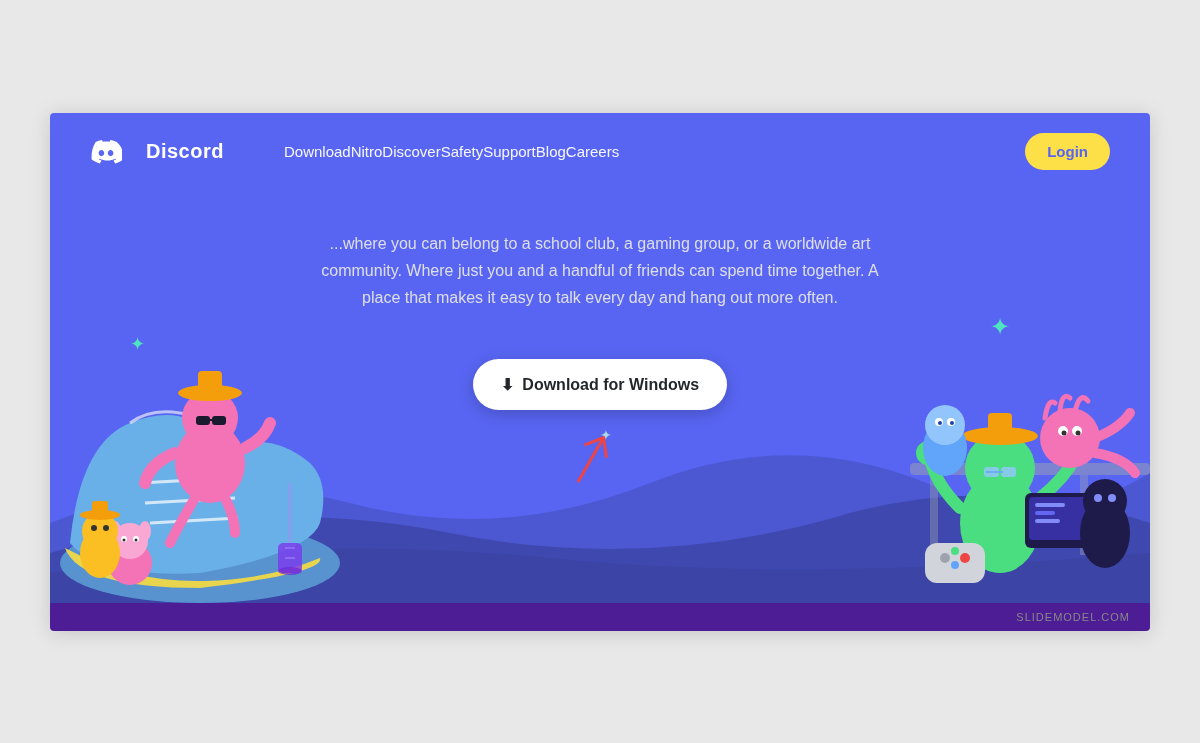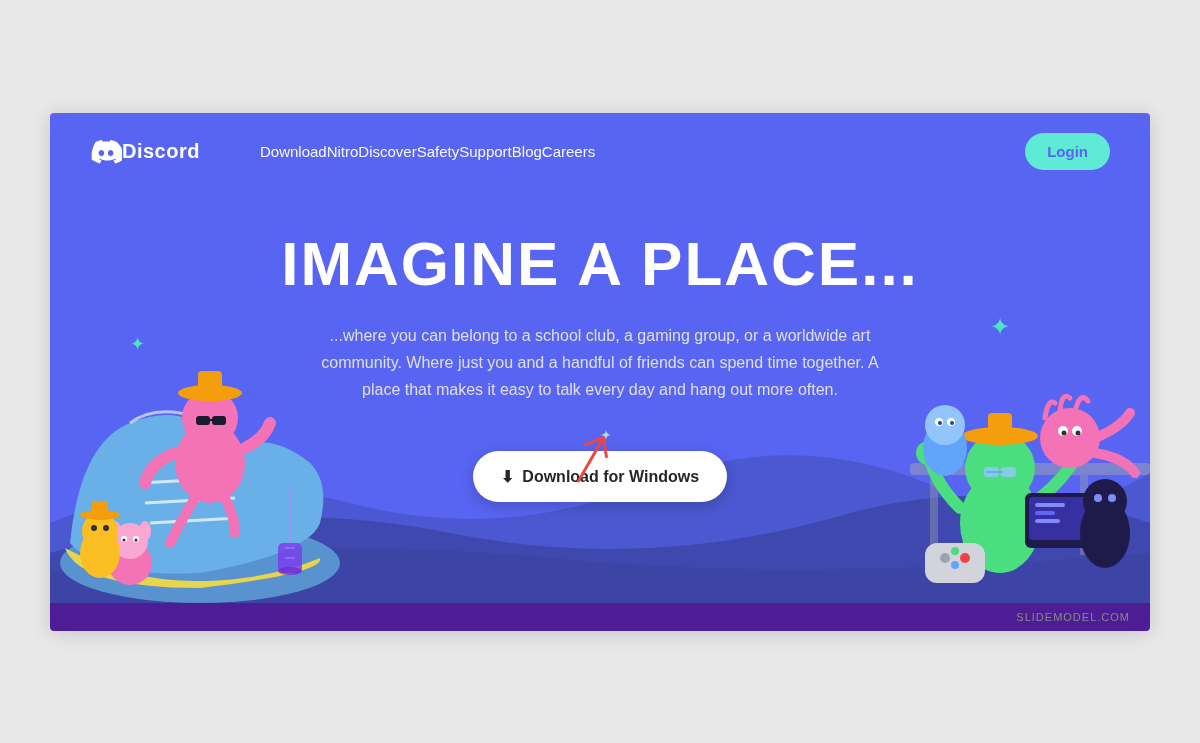--- a/index.html
+++ b/index.html
@@ -41,21 +41,21 @@
       display: flex;
       align-items: center;
       padding: 20px 40px;
       position: relative;
       z-index: 10;
     }
 
     .logo-area {
       display: flex;
       align-items: center;
-      gap: 0;
+      gap: 24px;
       margin-right: 60px;
     }
 
     .logo-icon {
       width: 32px;
       height: 32px;
     }
 
     .logo-text {
       color: white;
@@ -72,21 +72,21 @@
     .nav-link {
       color: white;
       text-decoration: none;
       font-size: 15px;
       font-weight: 500;
       opacity: 0.95;
       cursor: pointer;
     }
 
     .login-btn {
-      background: #5eead4;
+      background: #fde047;
       color: #5865f2;
       border: none;
       border-radius: 25px;
       padding: 10px 22px;
       font-size: 15px;
       font-weight: 600;
       cursor: pointer;
       margin-left: auto;
     }
 
@@ -363,21 +363,20 @@
         <a class="nav-link">Safety</a>
         <a class="nav-link">Support</a>
         <a class="nav-link">Blog</a>
         <a class="nav-link">Careers</a>
       </div>
 
       <button class="login-btn">Login</button>
     </nav>
 
     <div class="hero">
-      <h1 class="hero-title">IMAGINE A PLACE...</h1>
       <p class="hero-subtitle">...where you can belong to a school club, a gaming group, or a worldwide art community. Where just you and a handful of friends can spend time together. A place that makes it easy to talk every day and hang out more often.</p>
       <div class="cta-buttons">
         <button class="btn-download">
           <span>⬇</span>
           <span>Download for Windows</span>
         </button>
       </div>
     </div>
 
   </div>

